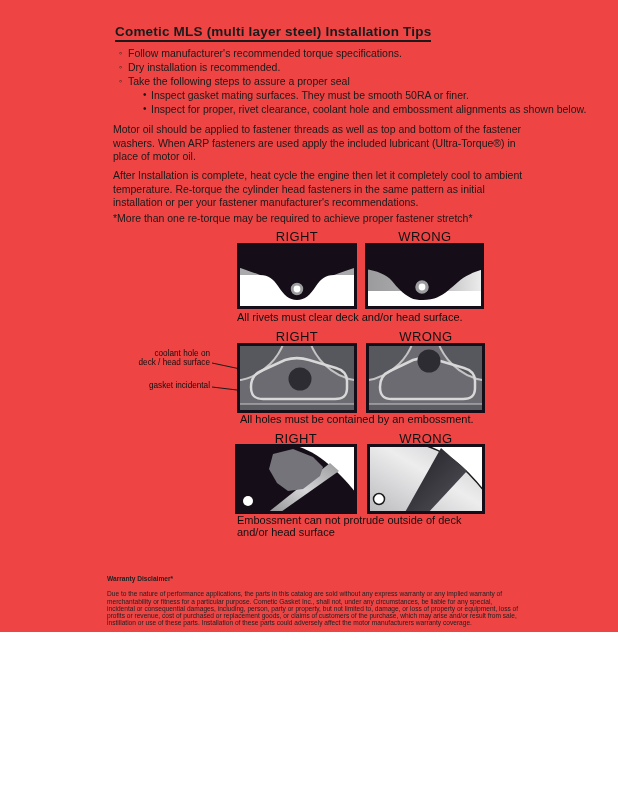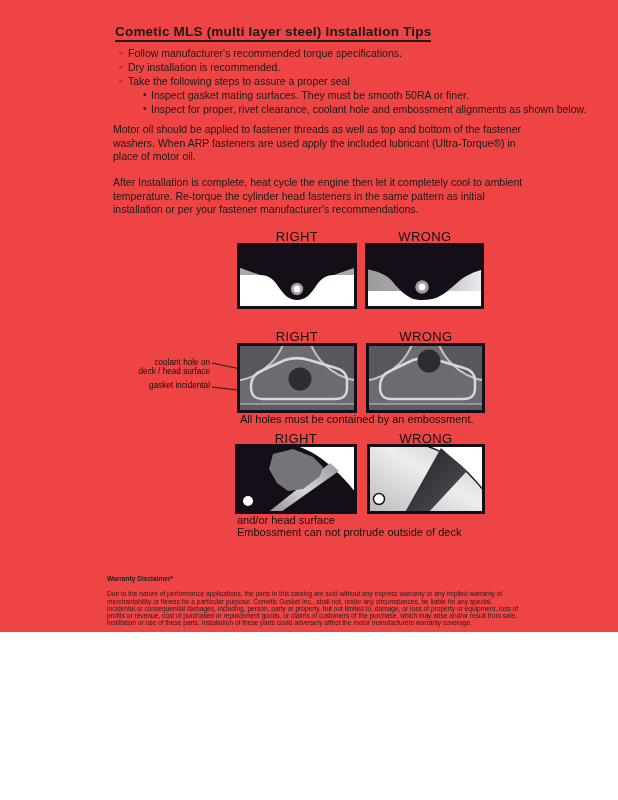--- a/index.html
+++ b/index.html
@@ -13,21 +13,21 @@
     font-size:13.5px; font-weight:bold; letter-spacing:0.2px;
     border-bottom:2px solid #1a1a1a; padding-bottom:1px;
   }
   .bullets { position:absolute; left:104px; top:46px; font-size:10.5px; line-height:14px;margin-left:15px; }
   .bullet-row { white-space:nowrap; }
   .bullet-row .mk { display:inline-block; width:9px; font-size:9px; vertical-align:1px; }
   .subbullets { position:absolute; left:143px; top:88px; font-size:10.5px; line-height:14px; }
   .subbullets .mk { display:inline-block; width:8px; font-size:10px; }
   .diesel-head { position:absolute; left:113px; top:117px; font-size:12px; font-weight:bold; }
   .para { position:absolute; left:113px; width:414px; font-size:10.5px; line-height:13.5px; }
-  .p1 { top:123px; } .p2 { top:176px; } .p3 { top:212px; }
+  .p1 { top:123px; } .p2 { top:169px; } .p3 { top:212px; }
   .rw-head { position:absolute; font-size:13px; letter-spacing:0.4px; width:120px; text-align:center; color:#111; }
   .caption { position:absolute; font-size:11px; line-height:11.5px; color:#111; }
   .diagram { position:absolute; }
   .fig-label { position:absolute; left:98px; width:112px; text-align:right; font-size:8.2px; line-height:9px; color:#111; }
   .leaders { position:absolute; left:205px; top:355px; }
   .disclaimer { position:absolute; left:107px; top:575px; width:412px; font-size:6.6px; line-height:7.3px; color:#222; }
   .disclaimer .dh { font-weight:bold; margin-bottom:8px; }
   .disclaimer p { margin-bottom:7px; }
   .disclaimer p.tight { margin-bottom:0; }
   .footer { position:absolute; left:387px; top:760px; font-size:13px; letter-spacing:0.3px; color:#222; }
@@ -45,20 +45,21 @@
     <div class="bullet-row"><span class="mk">◦</span><span>Take the following steps to assure a proper seal</span></div>
   </div>
 
   <div class="subbullets">
     <div class="bullet-row"><span class="mk">•</span><span>Inspect gasket mating surfaces.  They must be smooth 50RA or finer.</span></div>
     <div class="bullet-row"><span class="mk">•</span><span>Inspect for proper, rivet clearance, coolant hole and embossment alignments as shown below.</span></div>
   </div>
 
   <div class="para p1">Motor oil should be applied to fastener threads as well as top and bottom of the fastener washers. When ARP fasteners are used apply the included lubricant (Ultra-Torque®) in place of motor oil.</div>
   <div class="para p2">After Installation is complete, heat cycle the engine then let it completely cool to ambient temperature. Re-torque the cylinder head fasteners in the same pattern as initial installation or per your fastener manufacturer's recommendations.</div>
+  <div class="para p3">*More than one re-torque may be required to achieve proper fastener stretch*</div>
 
   <div class="rw-head" style="left:237px; top:229px;">RIGHT</div>
   <div class="rw-head" style="left:365px; top:229px;">WRONG</div>
 
   <svg class="diagram" style="left:237px; top:243px;" width="120" height="66" viewBox="0 0 120 66">
     <rect x="0" y="0" width="120" height="66" fill="#ffffff"></rect>
     <rect x="0" y="24" width="120" height="8" fill="#a9a9ac"></rect>
     <rect x="0" y="32" width="120" height="34" fill="#ffffff"></rect>
     <path d="M0,0 H120 V24 C112,26.5 104,29.5 97,32 C88,32 84,36 79,43 C73,52 68,57 60,57 C52,57 47,52 41,43 C36,36 32,32 23,32 C16,29.5 8,26.5 0,24 Z" fill="#150d17"></path>
     <circle cx="60" cy="46" r="7" fill="#9d9da0" stroke="#150d17" stroke-width="1.5"></circle>
@@ -76,22 +77,23 @@
     </defs>
     <rect x="0" y="0" width="119" height="66" fill="#ffffff"></rect>
     <rect x="0" y="25" width="119" height="23" fill="url(#g1)"></rect>
     <rect x="0" y="48" width="119" height="18" fill="#ffffff"></rect>
     <path d="M0,0 H119 V26 C108,29 100,33 93,39 C86,45 80,51 72,54.5 C66,57.5 52,58 46,55 C38,51 32,44 27,38 C21,31 12,28 0,26 Z" fill="#150d17"></path>
     <circle cx="57" cy="44" r="7.5" fill="#9d9da0" stroke="#150d17" stroke-width="1.5"></circle>
     <circle cx="57" cy="44" r="3.4" fill="#ffffff"></circle>
     <rect x="1.5" y="1.5" width="116" height="63" fill="none" stroke="#150d17" stroke-width="3"></rect>
   </svg>
 
+  <div class="caption" style="left:237px; top:312px;">All rivets must clear deck and/or head surface.</div>
 
-  <div class="fig-label" style="top:349px;margin-top:9px;">
+  <div class="fig-label" style="top:349px;">
     <div>coolant hole on</div>
     <div>deck / head surface</div>
   </div>
   <div class="fig-label" style="top:381px;">gasket incidental</div>
 
   <svg class="leaders" width="100" height="45" viewBox="0 0 100 45">
     <line x1="7" y1="8" x2="92" y2="26" stroke="#1a1a1a" stroke-width="1"></line>
     <line x1="7" y1="32" x2="57" y2="38" stroke="#1a1a1a" stroke-width="1"></line>
   </svg>
 
@@ -154,22 +156,22 @@
       </linearGradient>
     </defs>
     <rect x="0" y="0" width="118" height="70" fill="#ffffff"></rect>
     <path d="M0,0 H53 C78,6 96,21 118,48 V70 H0 Z" fill="url(#g3)" stroke="#1a1a1a" stroke-width="1.3"></path>
     <path d="M74,4 L100,27 L60,70 L37,70 Z" fill="url(#g4)"></path>
     <circle cx="12" cy="55" r="5.5" fill="#ffffff" stroke="#1a1a1a" stroke-width="1.5"></circle>
     <rect x="1.5" y="1.5" width="115" height="67" fill="none" stroke="#150d17" stroke-width="3"></rect>
   </svg>
 
   <div class="caption" style="left:237px; top:515px;">
+    <div>Embossment can not protrude outside of deck</div>
     <div>and/or head surface</div>
-    <div>Embossment can not protrude outside of deck</div>
   </div>
 
   <div class="disclaimer">
     <div class="dh">Warranty Disclaimer*</div>
     <p>Due to the nature of performance applications, the parts in this catalog are sold without any express warranty or any implied warranty of merchantability or fitness for a particular purpose.  Cometic Gasket Inc., shall not, under any circumstances, be liable for any special, incidental or consequential damages, including, person, party or property, but not limited to, damage, or loss of property or equipment, loss of profits or revenue, cost of purchased or replacement goods, or claims of customers of the purchase, which may arise and/or result from sale, instillation or use of these parts.  Installation of these parts could adversely affect the motor manufacturers warranty coverage.</p>
     <p class="tight">VENUE-The agreed upon venue, in the event of dispute whatsoever between the parties, whether instituted by either party, including, but not limited to, contract terms, payment terms, delivery, type, defects, sufficiency of product, shall be the Court of Common Pleas, Lake County, Ohio or the Painesville Municipal Court, Lake County, Ohio, depending on the amount in controversy.</p>
     <p>This agreement shall be governed by and construed under the laws of the State of Ohio.</p>
     <p>All prices and terms are subject to change without notice.</p>
     <p>Terms COD- Secured with a completed dealer/jobber application on File, COD-Company check with a current credit card number on file.  Open accounts may be established by well rated firms.  A credit application is available upon request.  Open accounts are due payable Net 30 days from date of invoice.  No statement will be sent.  If an account becomes 60 or more days past due, it is subject to being placed on credit hold.  No orders will be shipped or new orders accepted until past due balance is paid.  If an account becomes 90 or more days past due, it is subject to being placed for collections.  All costs of collection are the responsibility of the customer, including attorney fees, court costs, and other expenses of litigation.</p>
     <p>Returns- Authorized (RGA) must be obtained in advance on all returns.  A packing slip or invoice number must accompany the merchandise.  No returns after 30 days from invoice date.  All returns are subject to a 25% restocking charge.  All custom designed and custom manufactured gaskets are non-returnable.</p>

